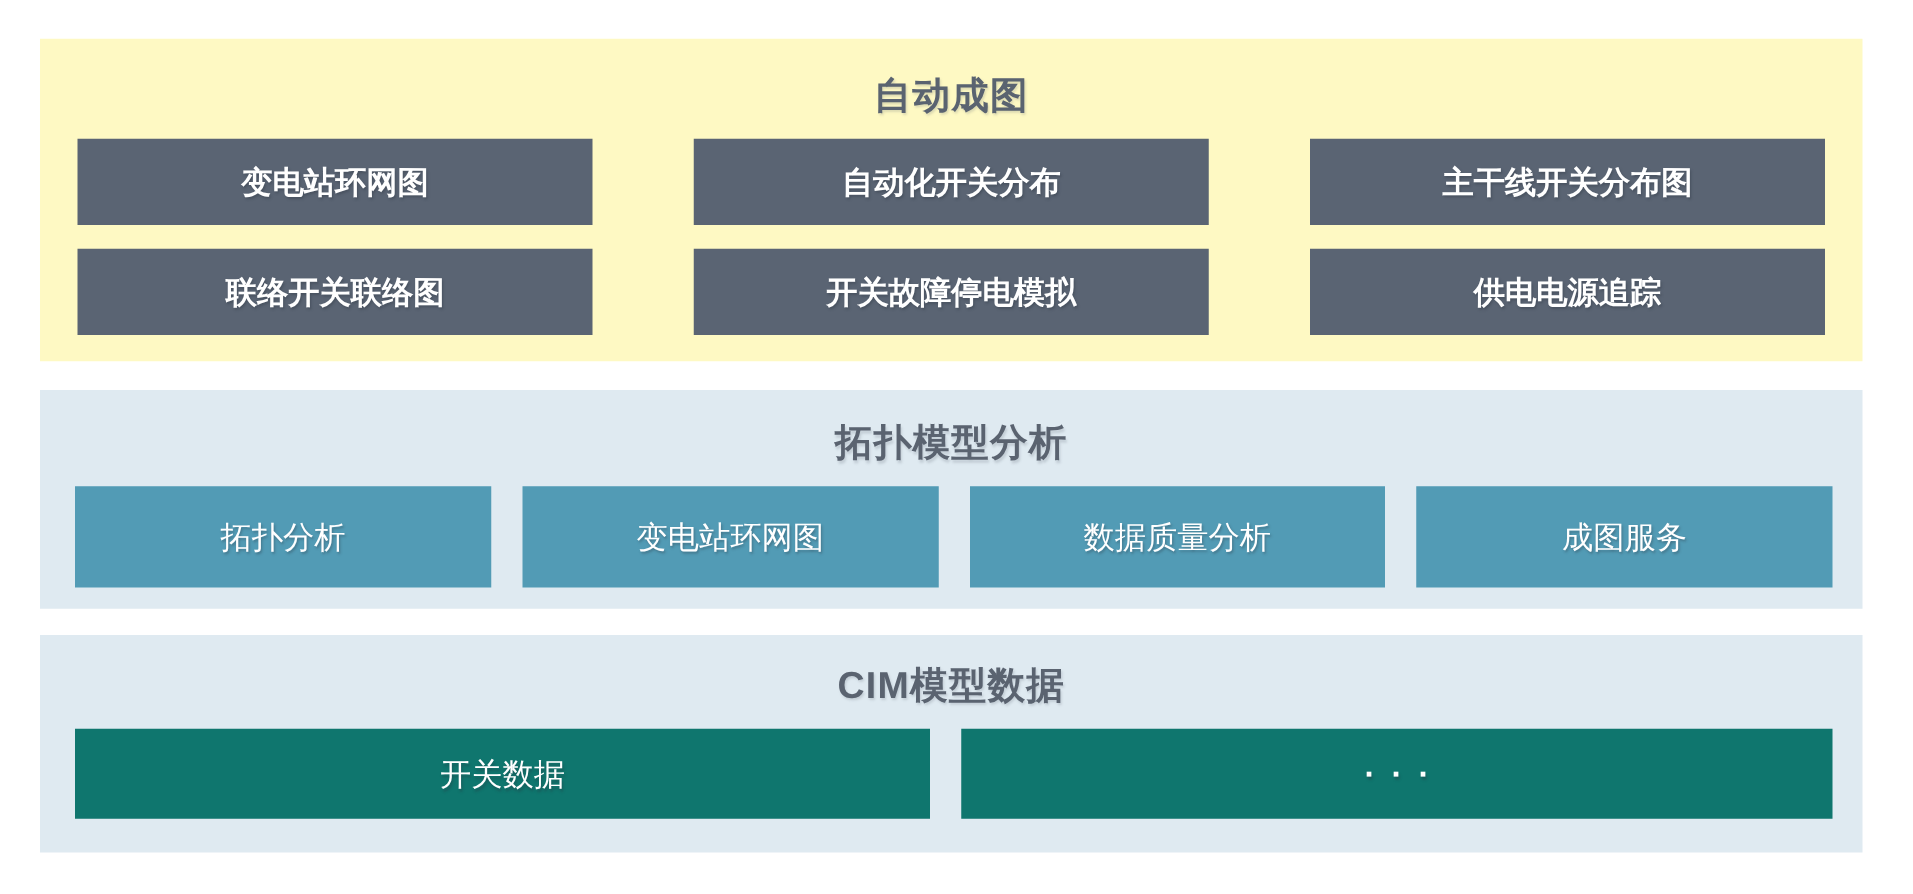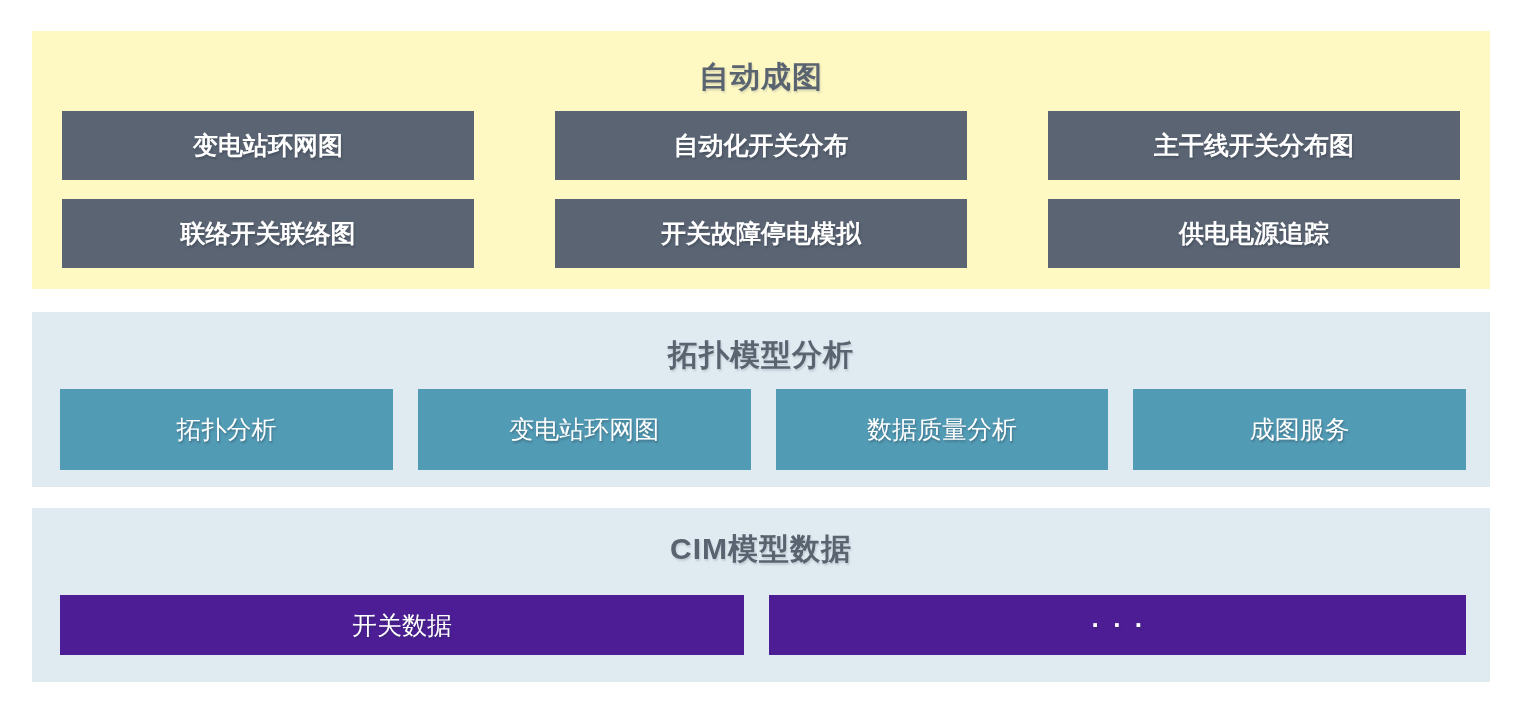--- a/index.html
+++ b/index.html
@@ -63,24 +63,23 @@
     background: #5a6473;
     height: 69px;
     font-weight: 700;
   }
   .teal {
     background: #529bb5;
     height: 81px;
     font-weight: 400;
   }
   .steel {
-    background: #4c1d95;
-    height: 60px;
+    background: #0f766e;
+    height: 72px;
     font-weight: 400;
-    margin-top: 12px;
   }
   .dots-block {
     font-size: 26px;
     font-weight: 700;
     letter-spacing: 13px;
     padding-left: 13px; 
   }
 </style>
 </head>
 <body>

